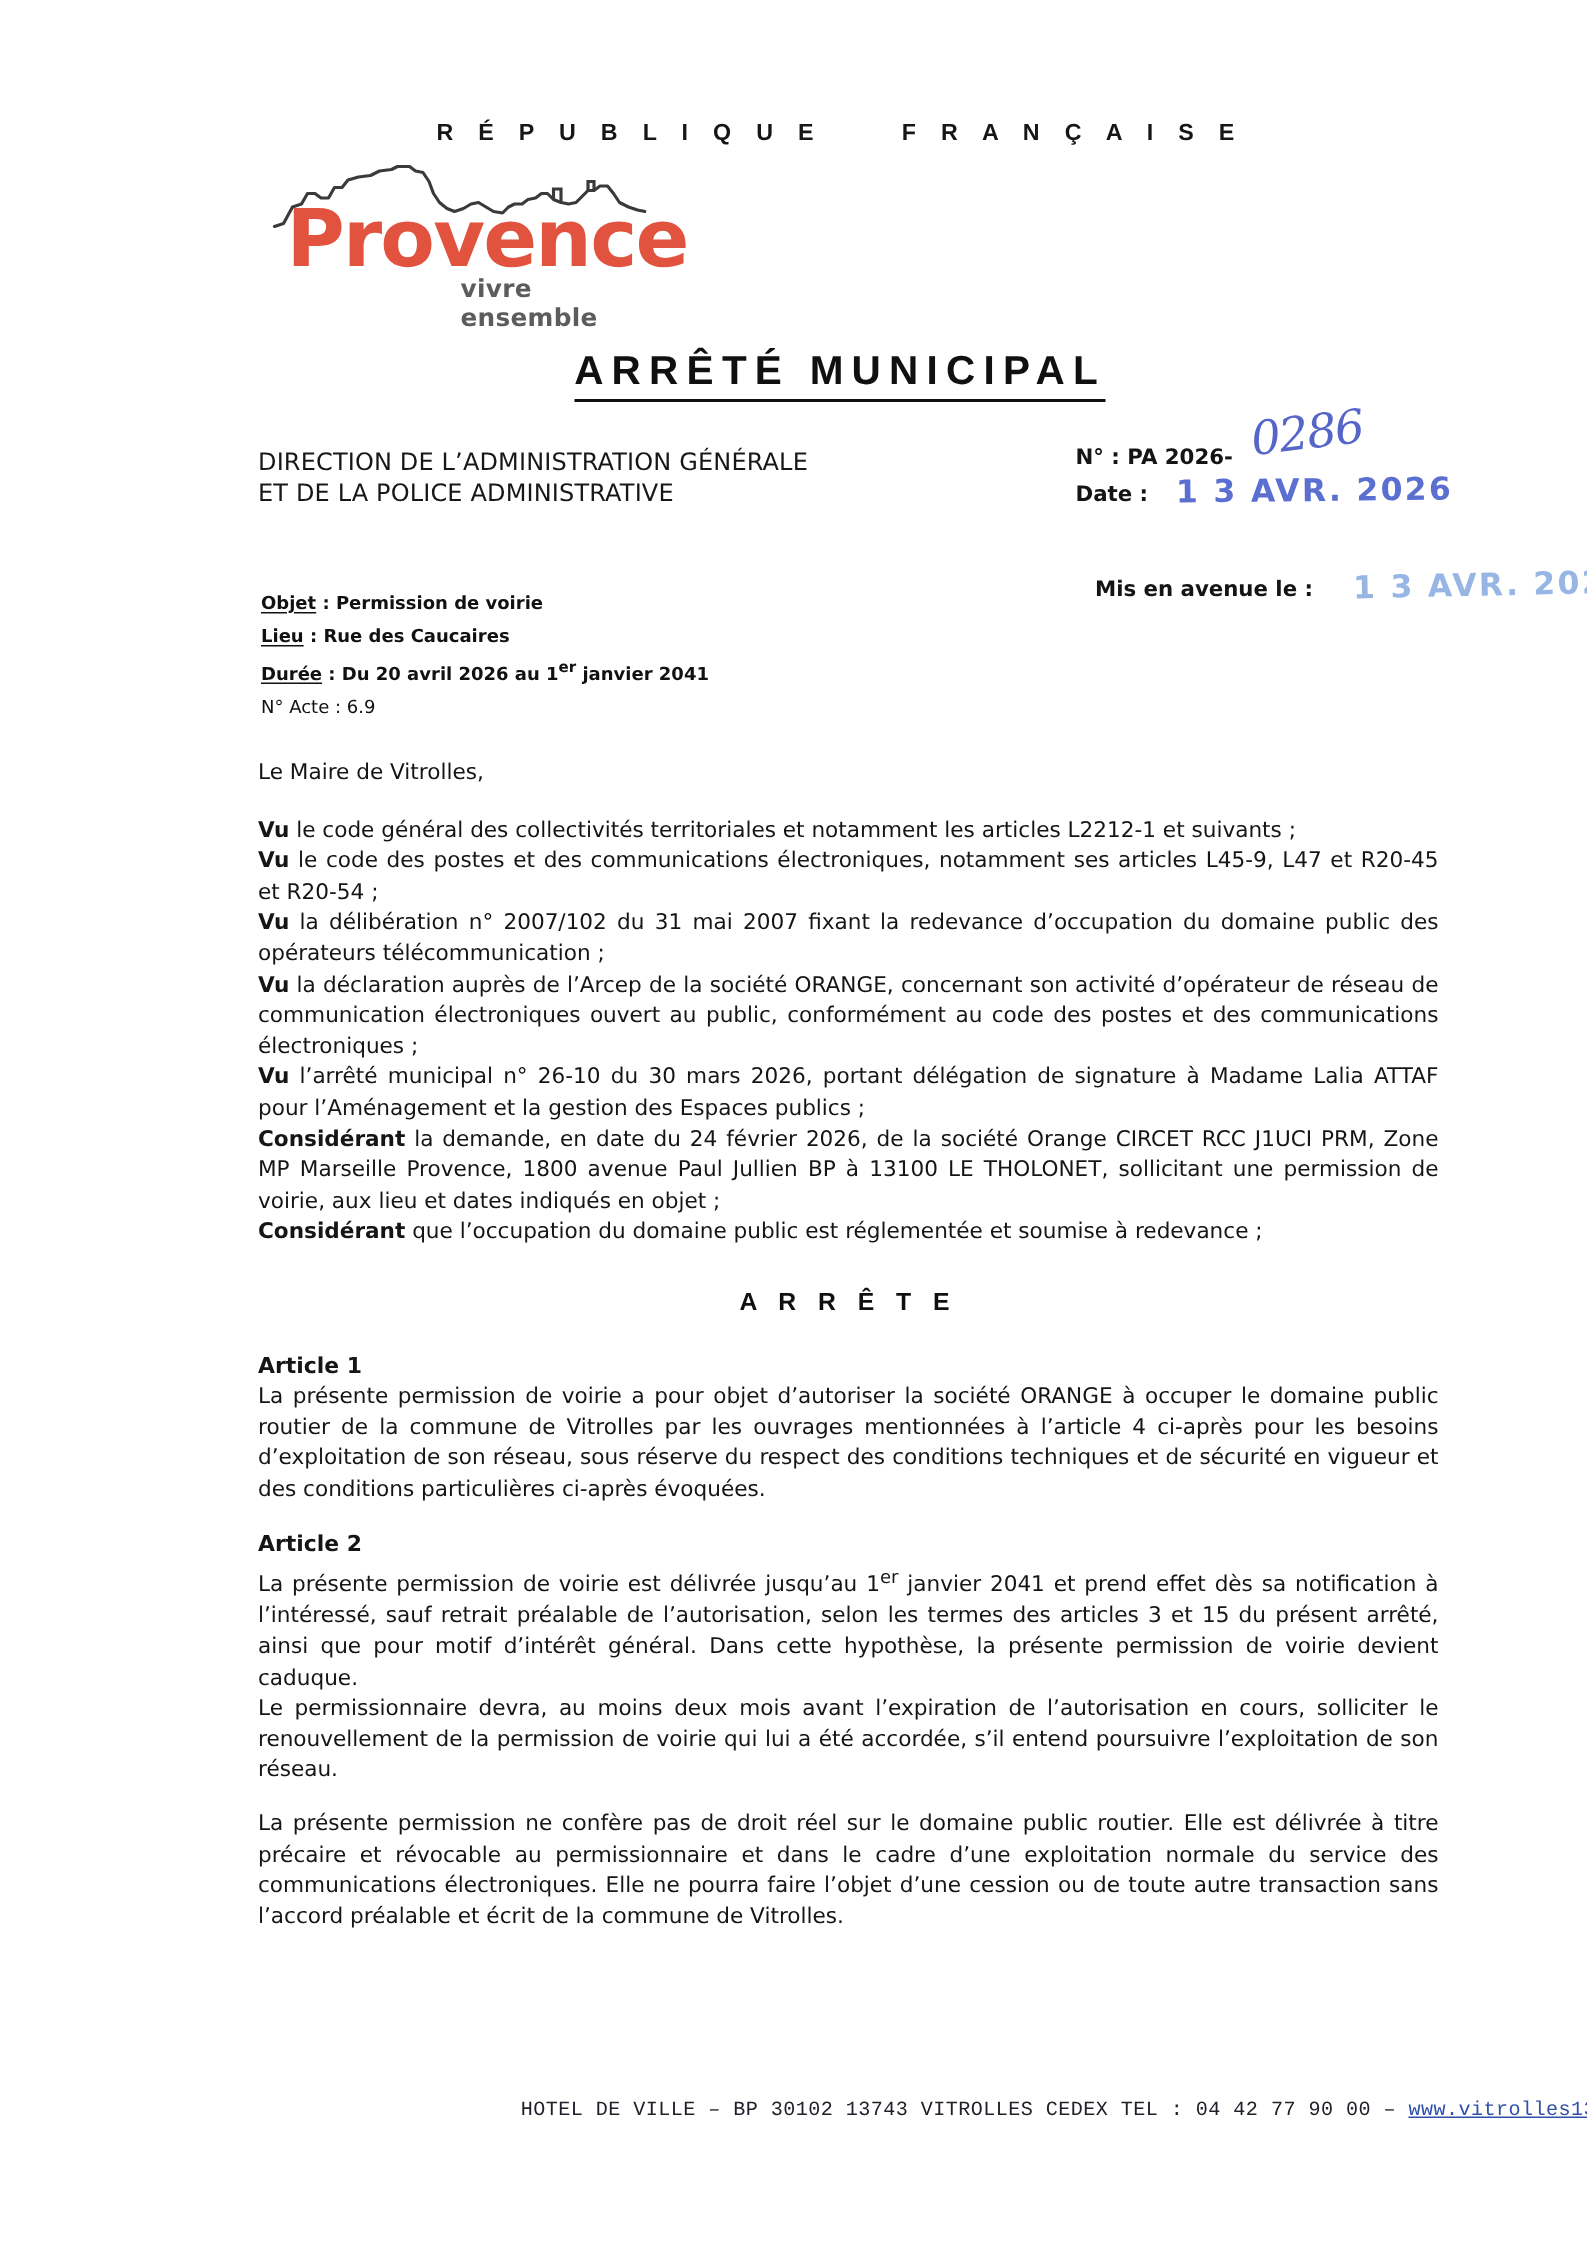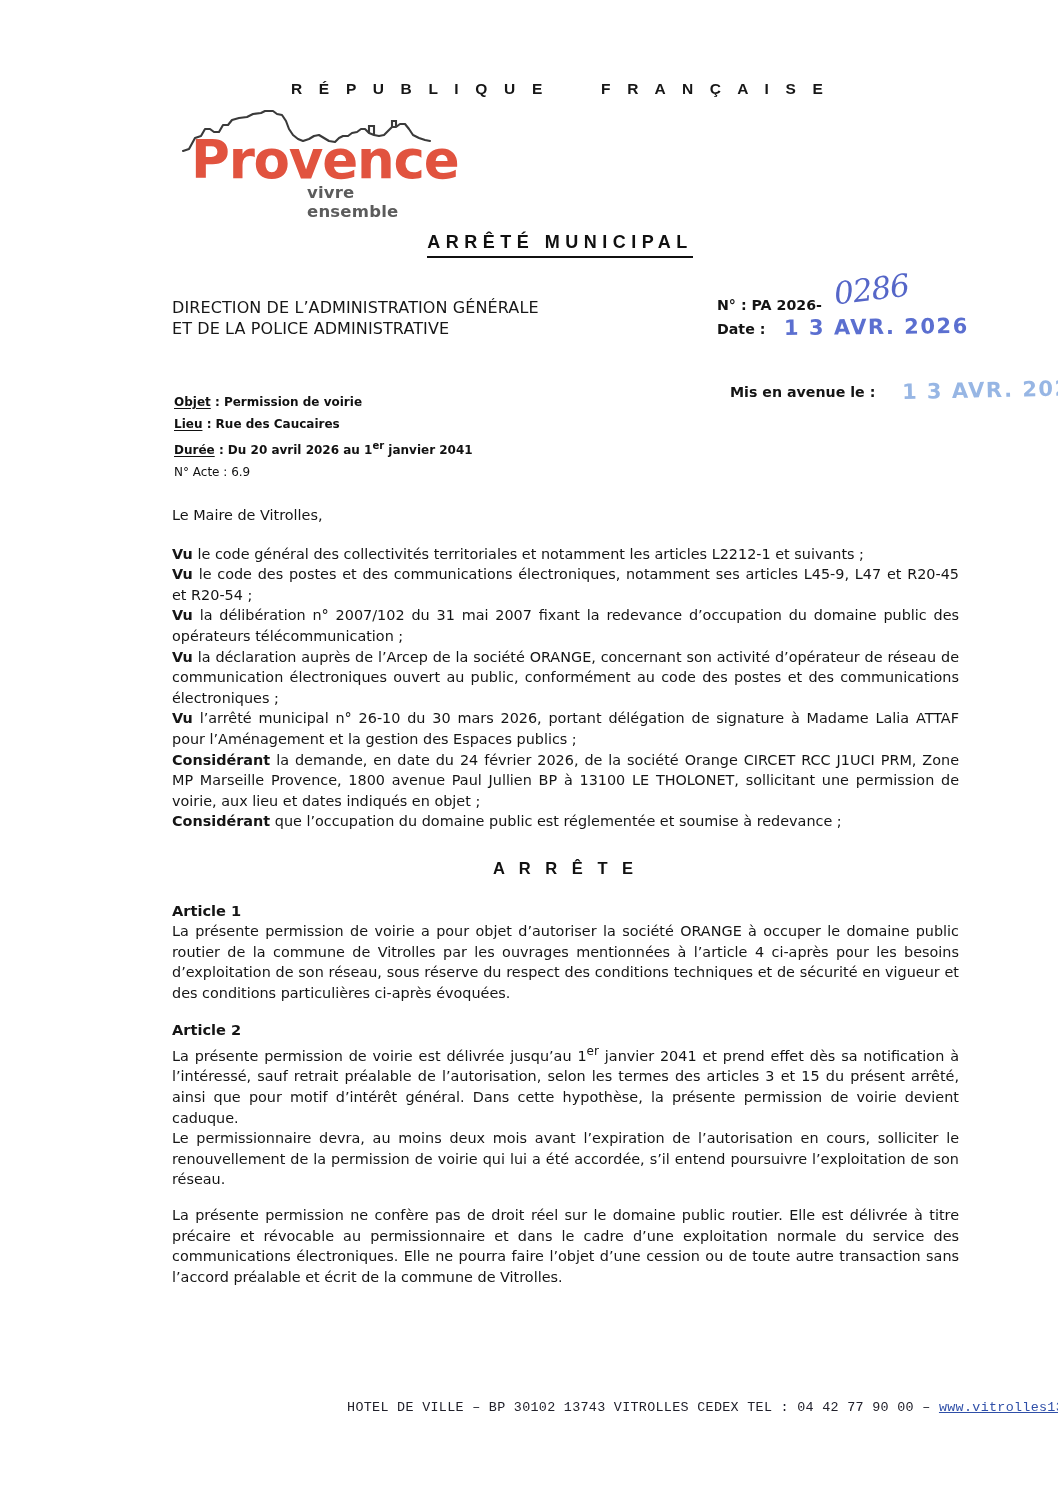--- a/index.html
+++ b/index.html
@@ -75,21 +75,21 @@
 
   .doc-title {
     position: absolute;
     top: 232px;
     left: 0;
     width: 1058px;
     text-align: center;
   }
   .doc-title span {
     font-family: "Liberation Sans", sans-serif;
-    font-size: 18px;
+    font-size: 27px;
     font-weight: 700;
     letter-spacing: 5.5px;
     color: #101010;
     border-bottom: 2.5px solid #101010;
     padding-bottom: 4px;
   }
 
   
   .service {
     position: absolute;

